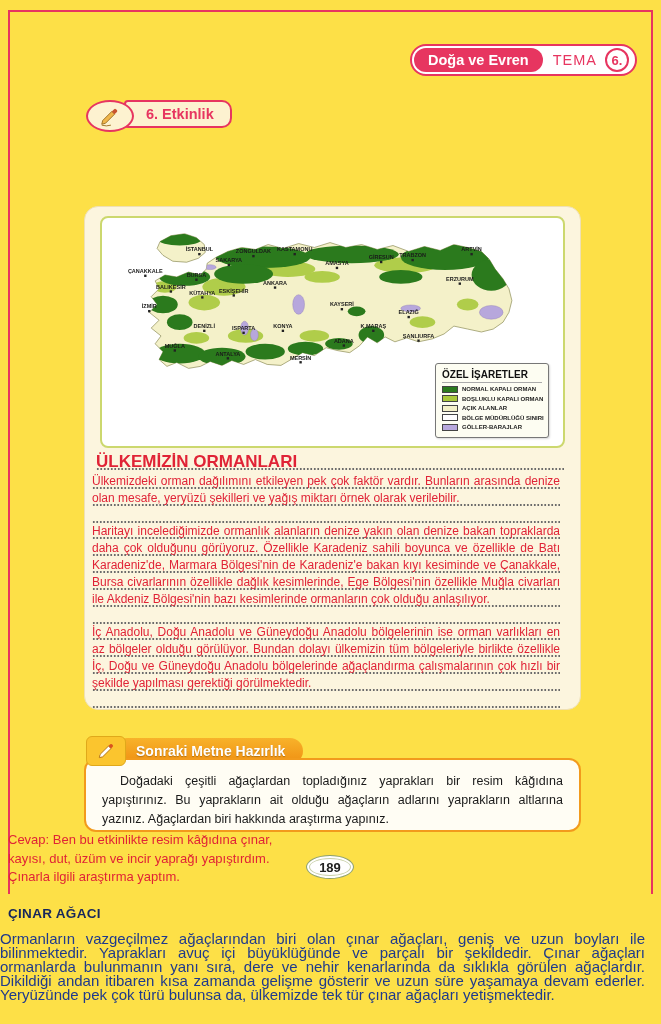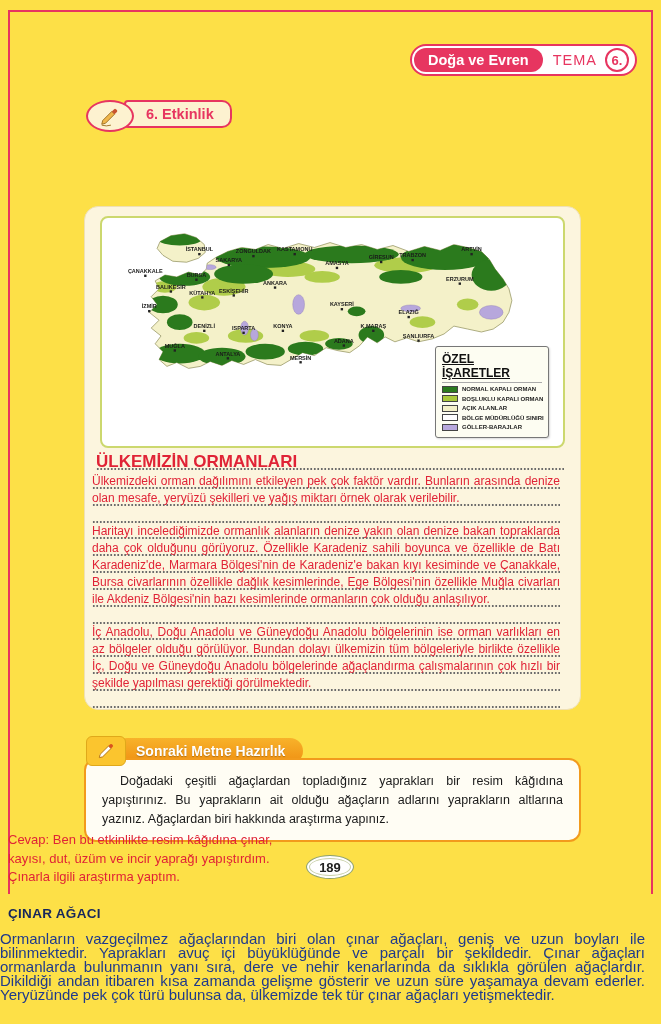--- a/index.html
+++ b/index.html
@@ -52,22 +52,22 @@
 
   .map-box{position:absolute;top:216px;left:100px;width:465px;height:232px;background:#fff;
     border:2px solid var(--map-border);border-radius:8px;overflow:hidden;}
   .map-box svg{display:block;}
   .city-label{font-size:5.6px;font-weight:bold;fill:#1a1a1a;text-anchor:middle;
     font-family:"Liberation Sans",sans-serif;}
   .city-marker{fill:#222;}
 
   .map-legend{position:absolute;right:14px;bottom:8px;width:114px;background:#fdfdf2;
     border:1px solid #777;border-radius:3px;padding:5px 6px 4px 6px;box-shadow:1px 1px 2px rgba(0,0,0,.15);}
-  .legend-title{font-size:12px;font-weight:bold;color:#111;border-bottom:1px solid #aaa;
-    padding-bottom:2px;margin-bottom:3px;text-decoration:underline;}
+  .legend-title{font-size:10px;font-weight:bold;color:#111;border-bottom:1px solid #aaa;
+    padding-bottom:2px;margin-bottom:3px;}
   .legend-row{display:flex;align-items:center;gap:4px;margin:2.5px 0;}
   .legend-swatch{width:16px;height:7px;border:1px solid #444;flex:0 0 auto;}
   .legend-label{font-size:6px;font-weight:bold;color:#222;white-space:nowrap;}
 
   .forests-heading{position:absolute;top:452px;left:96px;width:468px;color:var(--handwriting);
     font-weight:bold;font-size:17px;height:19px;
     background-image:radial-gradient(circle at 1.75px 17px,#6b6b6b 0.8px,transparent 1px);
     background-size:3.5px 100%;}
   .answers{position:absolute;top:473px;left:92px;width:468px;color:var(--handwriting);
     font-size:12px;line-height:17px;text-align:justify;}
@@ -75,21 +75,21 @@
     background-image:radial-gradient(circle at 1.75px 15px,#6b6b6b 0.8px,transparent 1px);
     background-size:3.5px 17px;}
 
   
   .prep-row{position:absolute;top:736px;left:86px;display:flex;align-items:center;}
   .prep-icon-box{width:40px;height:30px;background:var(--yellow);border:1px solid #e0a81a;
     border-radius:6px;display:flex;align-items:center;justify-content:center;position:relative;z-index:2;}
   .prep-badge{margin-left:-12px;background:linear-gradient(180deg,#f8b22a,#ef8f12);color:#fff;
     font-weight:bold;font-size:14px;padding:5px 18px 5px 22px;border-radius:14px;
     text-shadow:0 1px 1px rgba(0,0,0,.25);}
-  .prep-box{position:absolute;top:758px;left:84px;width:497px;height:84px;background:#fffdf4;
+  .prep-box{position:absolute;top:758px;left:84px;width:497px;height:74px;background:#fffdf4;
     border:2px solid var(--orange);border-radius:12px;padding:12px 16px;}
   .prep-instructions{font-size:12.5px;line-height:19px;color:#1a1a1a;text-align:justify;text-indent:18px;}
 
   .prep-answer{position:absolute;top:831px;left:8px;width:296px;color:var(--handwriting);
     font-size:13px;line-height:18.5px;}
 
   .page-number{position:absolute;top:855px;left:306px;width:48px;height:24px;border:1.5px solid #8fa06a;
     border-radius:50%;display:flex;align-items:center;justify-content:center;font-weight:bold;
     font-size:13px;color:#222;background:#fff;box-shadow:inset 0 0 0 2px #fff,inset 0 0 0 3px #c9d0a8;}
 

